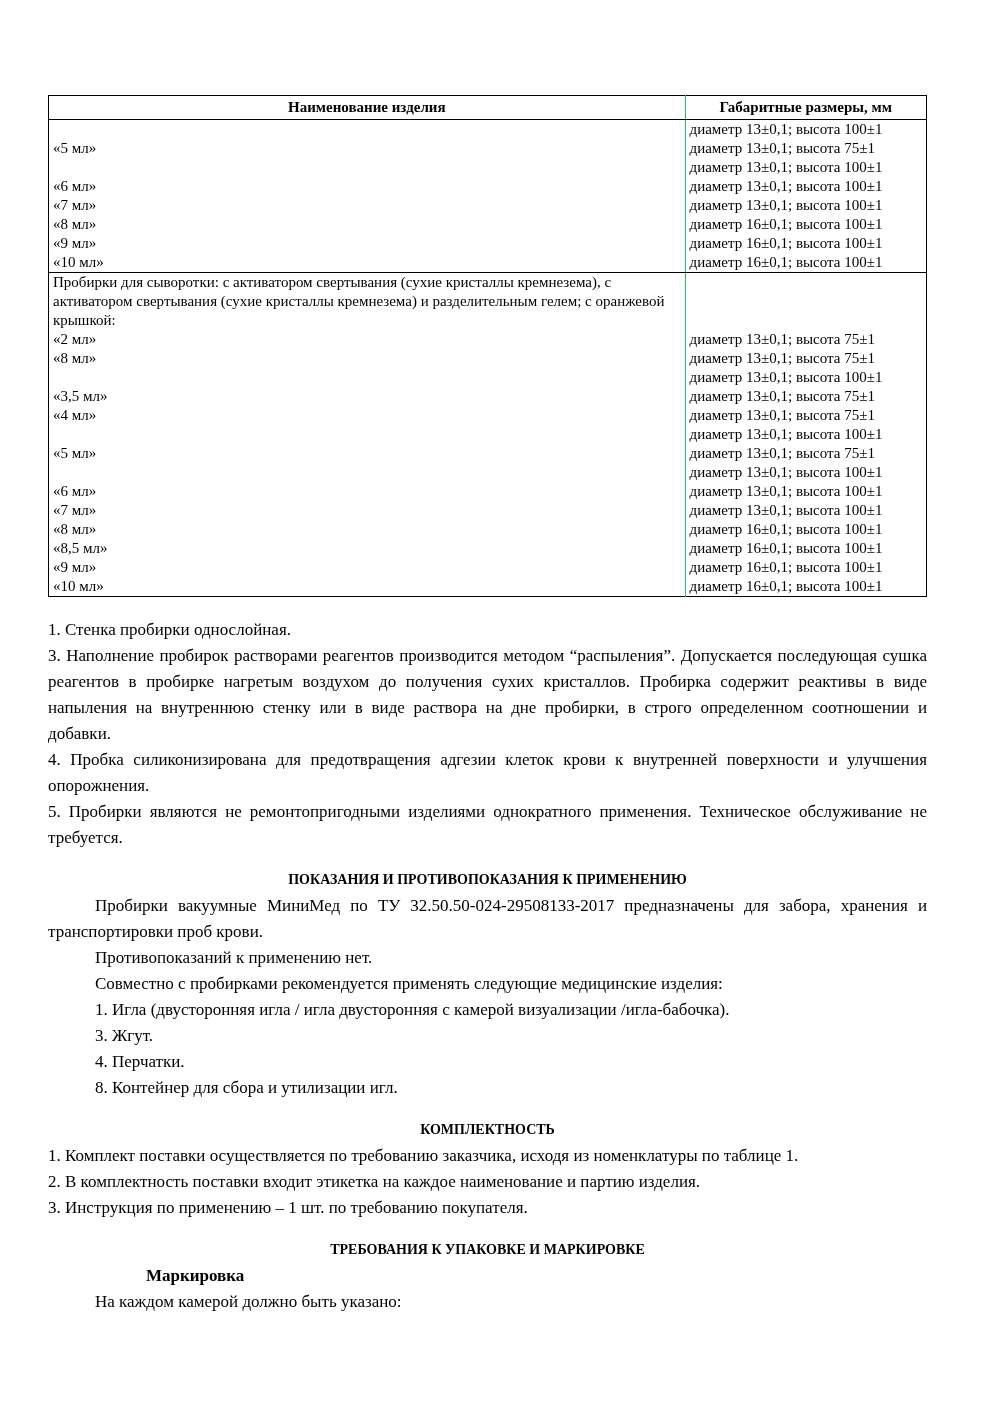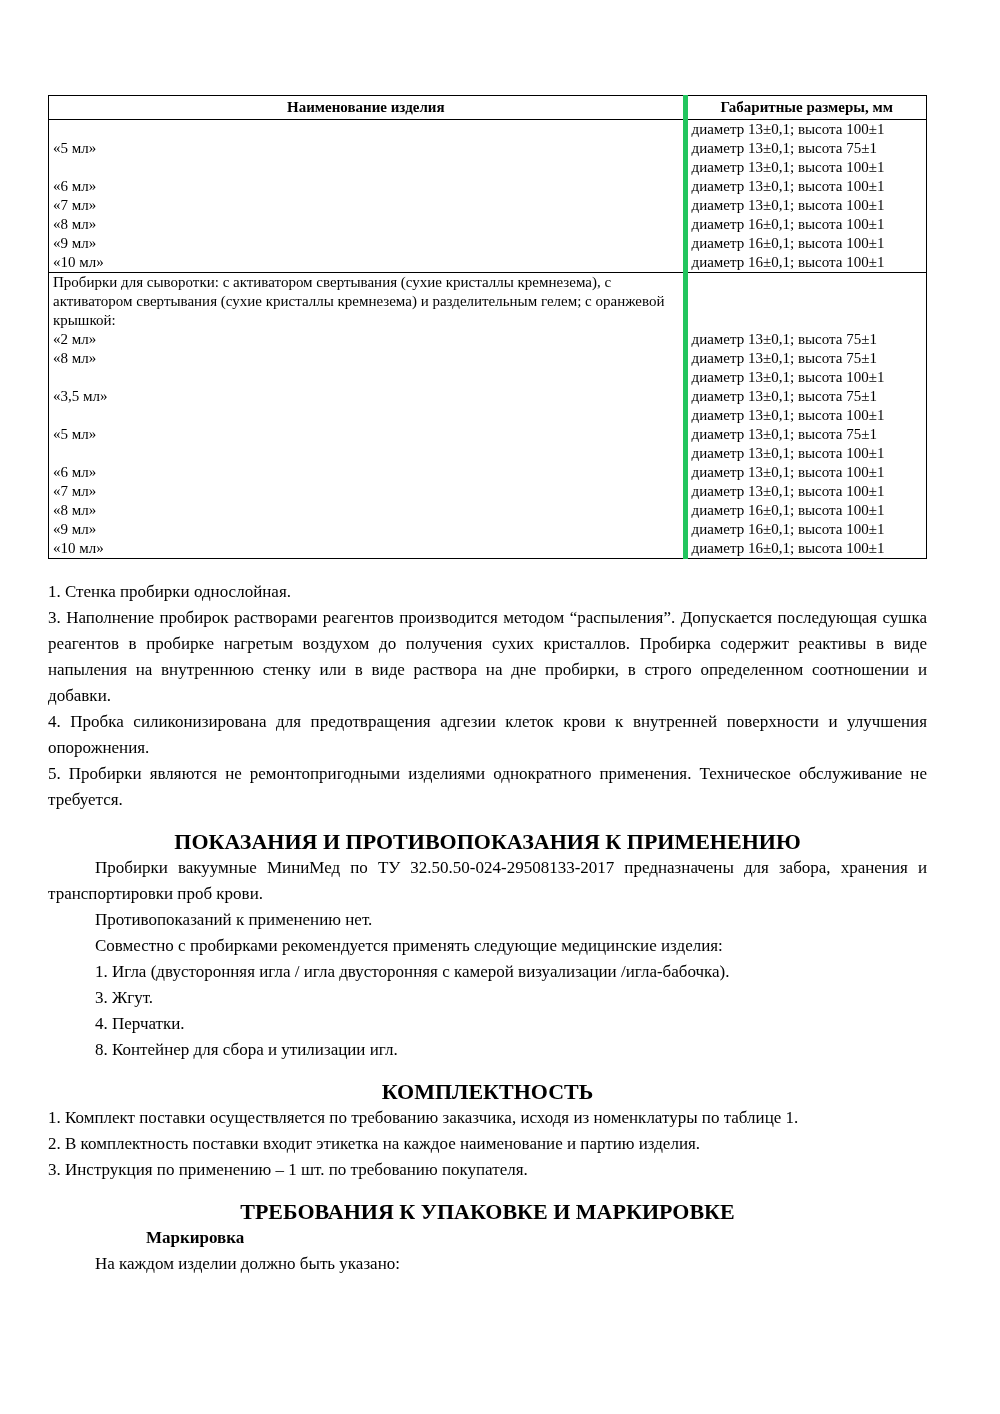--- a/index.html
+++ b/index.html
@@ -16,21 +16,21 @@
   }
 
   
   table.spec {
     width: 100%;
     border-collapse: collapse;
     border: 1px solid #000;
     font-size: 15px;
   }
   table.spec th, table.spec td {
-    border-left: 5px solid #22c55e;
+    border-left: 1px solid #22c55e;
     vertical-align: top;
     line-height: 19px;
     padding: 0 4px;
   }
   table.spec th:first-child, table.spec td:first-child { border-left: none; }
   table.spec th {
     font-weight: bold;
     text-align: center;
     border-bottom: 1px solid #000;
     padding: 2px 4px;
@@ -46,21 +46,21 @@
     margin-top: 20px;
     font-size: 17px;
     line-height: 26px;
   }
   .para { text-align: justify; }
   .para.indent { text-indent: 47px; }
   .heading {
     text-align: center;
     font-weight: bold;
     margin-top: 16px;
-    font-size: 22px;
+    font-size: 14px;
   }
   .list-item { padding-left: 47px; text-align: left; }
   .subheading { font-weight: bold; padding-left: 98px; }
 </style>
 </head>
 <body>
 
 <div class="page">
 
   <table class="spec">
@@ -117,20 +117,24 @@
         </tr>
         <tr>
           <td class="cell-name"></td>
           <td class="cell-size">диаметр 13±0,1; высота 100±1</td>
         </tr>
         <tr>
           <td class="cell-name">«3,5 мл»</td>
           <td class="cell-size">диаметр 13±0,1; высота 75±1</td>
         </tr>
         <tr>
+          <td class="cell-name">«4 мл»</td>
+          <td class="cell-size">диаметр 13±0,1; высота 75±1</td>
+        </tr>
+        <tr>
           <td class="cell-name"></td>
           <td class="cell-size">диаметр 13±0,1; высота 100±1</td>
         </tr>
         <tr>
           <td class="cell-name">«5 мл»</td>
           <td class="cell-size">диаметр 13±0,1; высота 75±1</td>
         </tr>
         <tr>
           <td class="cell-name"></td>
           <td class="cell-size">диаметр 13±0,1; высота 100±1</td>
@@ -138,20 +142,24 @@
         <tr>
           <td class="cell-name">«6 мл»</td>
           <td class="cell-size">диаметр 13±0,1; высота 100±1</td>
         </tr>
         <tr>
           <td class="cell-name">«7 мл»</td>
           <td class="cell-size">диаметр 13±0,1; высота 100±1</td>
         </tr>
         <tr>
           <td class="cell-name">«8 мл»</td>
+          <td class="cell-size">диаметр 16±0,1; высота 100±1</td>
+        </tr>
+        <tr>
+          <td class="cell-name">«8,5 мл»</td>
           <td class="cell-size">диаметр 16±0,1; высота 100±1</td>
         </tr>
         <tr>
           <td class="cell-name">«9 мл»</td>
           <td class="cell-size">диаметр 16±0,1; высота 100±1</td>
         </tr>
         <tr>
           <td class="cell-name">«10 мл»</td>
           <td class="cell-size">диаметр 16±0,1; высота 100±1</td>
         </tr>
@@ -170,16 +178,16 @@
       <div class="list-item">1. Игла (двусторонняя игла / игла двусторонняя с камерой визуализации /игла-бабочка).</div>
       <div class="list-item">3. Жгут.</div>
       <div class="list-item">4. Перчатки.</div>
       <div class="list-item">8. Контейнер для сбора и утилизации игл.</div>
       <div class="heading">КОМПЛЕКТНОСТЬ</div>
       <div class="para">1. Комплект поставки осуществляется по требованию заказчика, исходя из номенклатуры по таблице 1.</div>
       <div class="para">2. В комплектность поставки входит этикетка на каждое наименование и партию изделия.</div>
       <div class="para">3. Инструкция по применению – 1 шт. по требованию покупателя.</div>
       <div class="heading">ТРЕБОВАНИЯ К УПАКОВКЕ И МАРКИРОВКЕ</div>
       <div class="subheading">Маркировка</div>
-      <div class="para indent">На каждом изделии должно быть указано:</div>
+      <div class="para indent">На каждом камерой должно быть указано:</div>
     </div>
 
 </div>
 
 </body></html>

